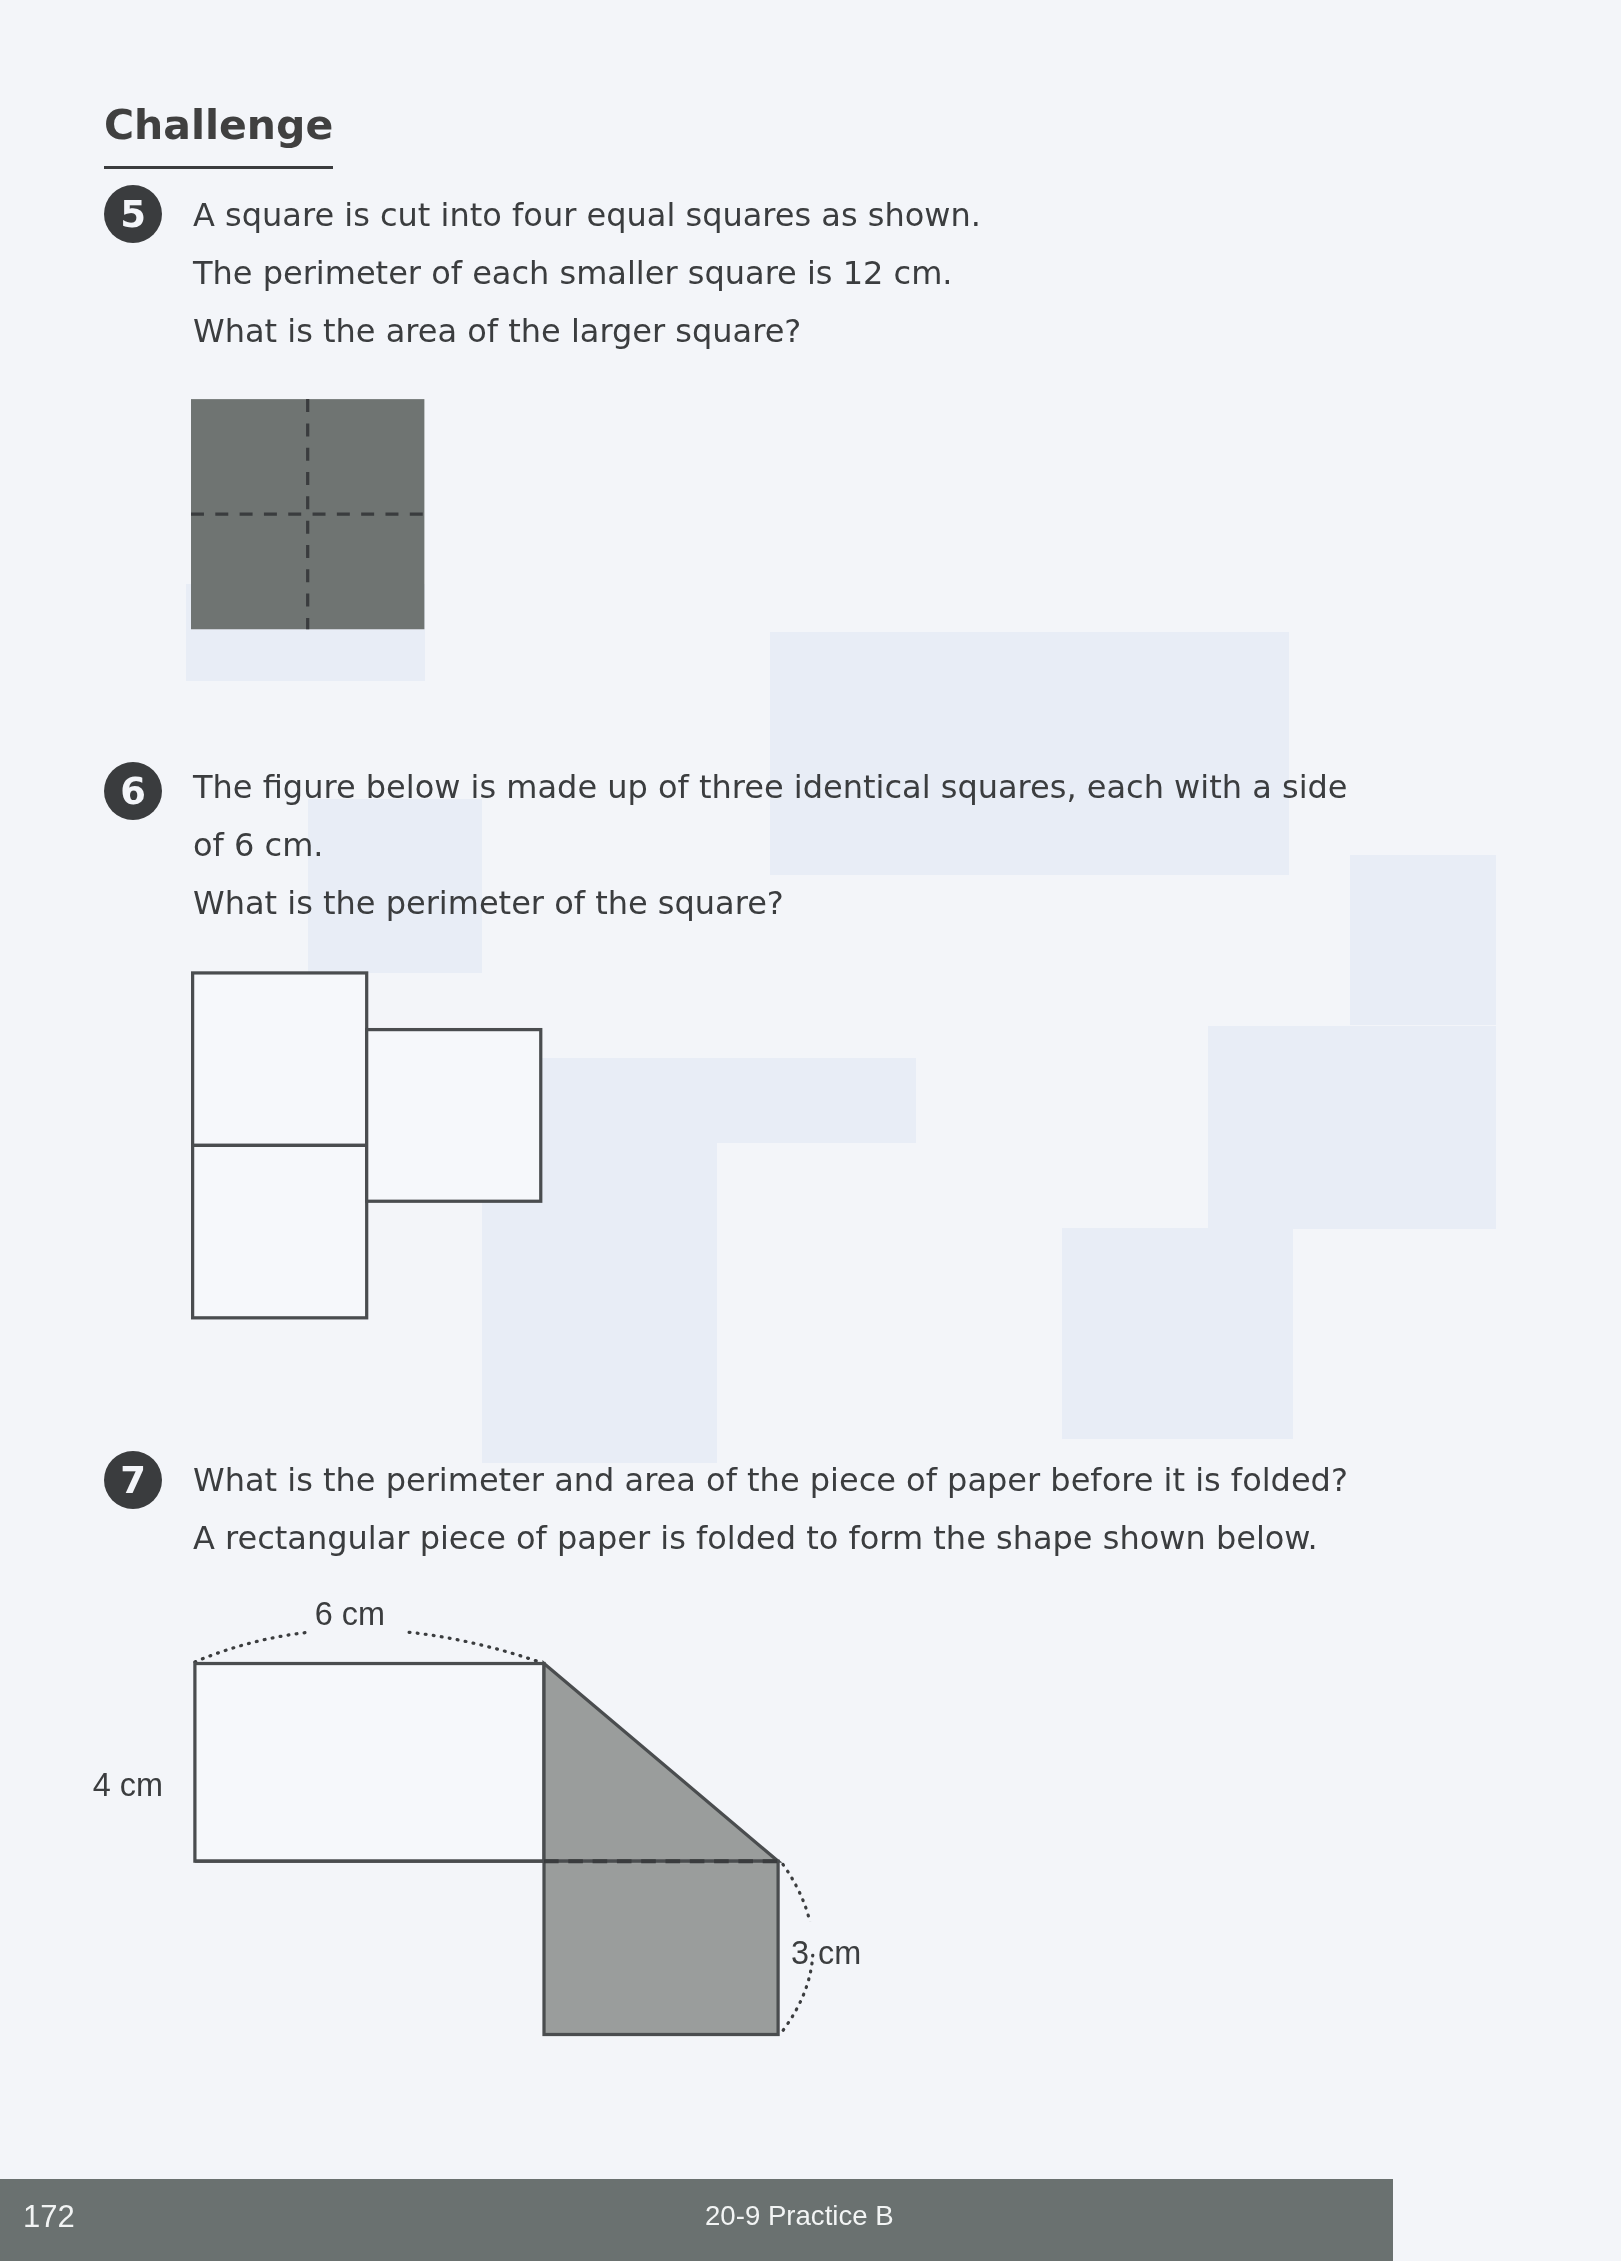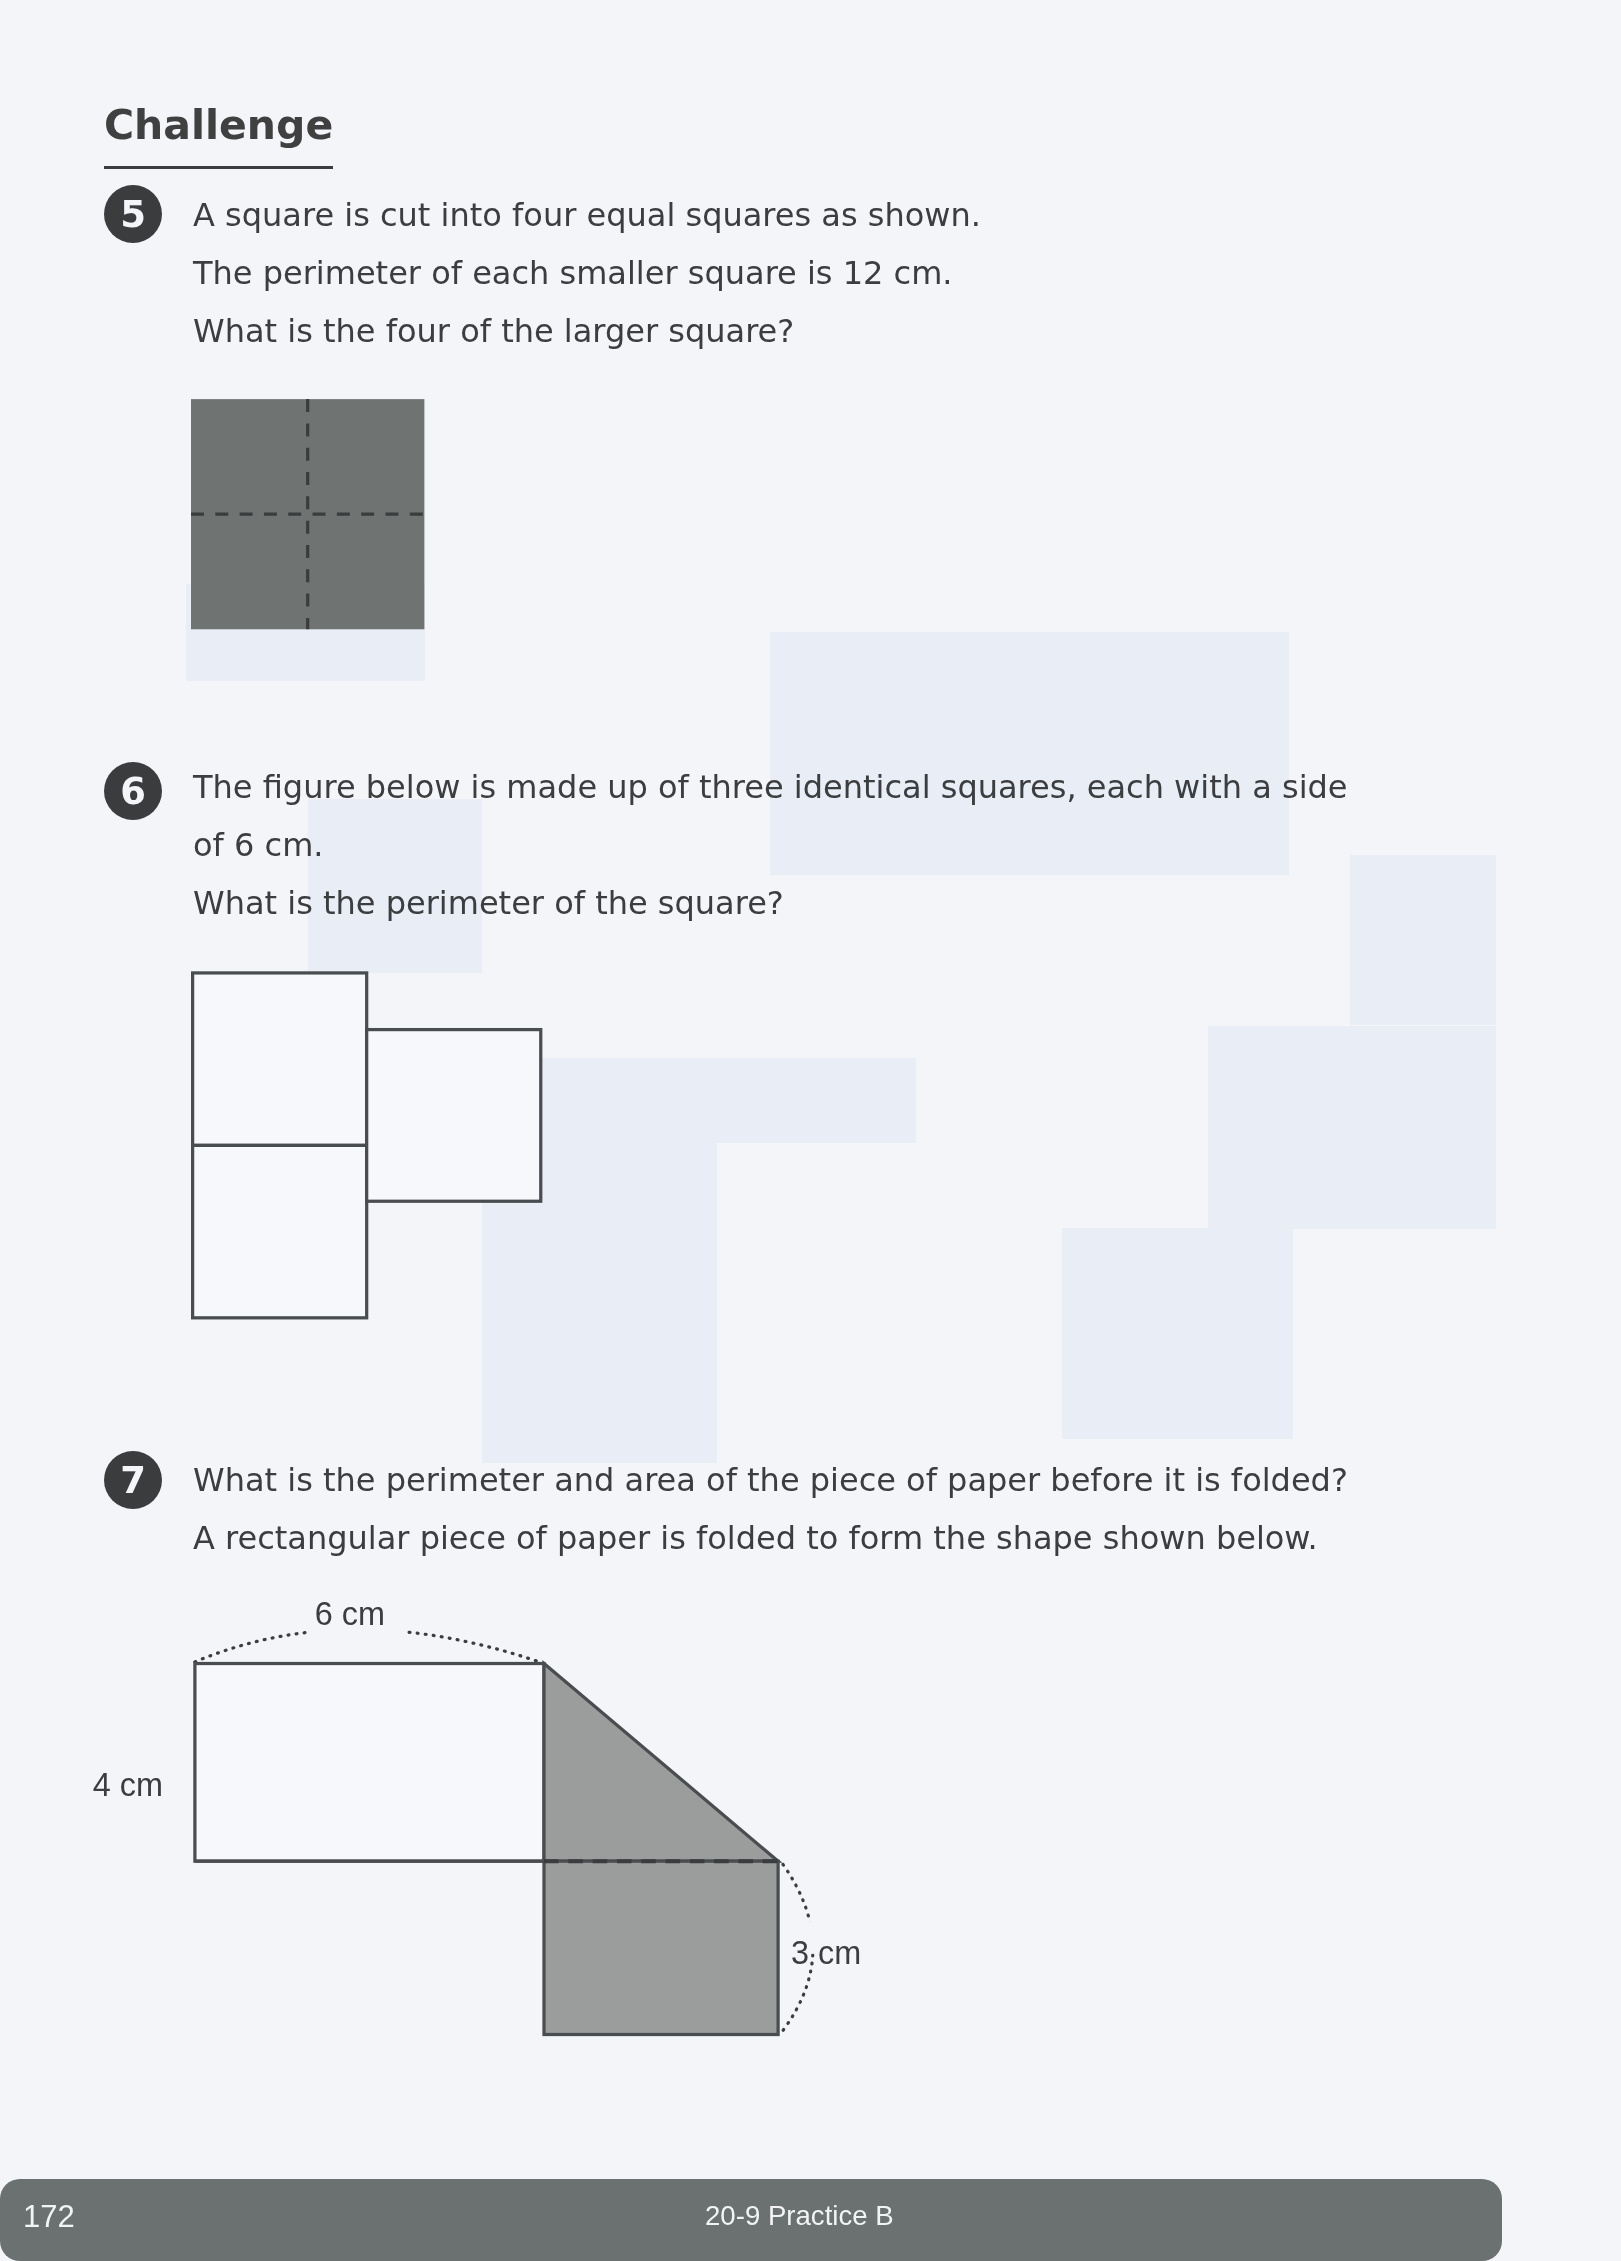--- a/index.html
+++ b/index.html
@@ -21,24 +21,23 @@
     display: flex; align-items: center; justify-content: center;
   }
   .q-text {
     position: absolute; left: 193px; font-size: 32px; line-height: 58px;
     color: #3b3d3f; white-space: nowrap;
   }
   .q-text div { height: 58px; }
   svg.fig { position: absolute; overflow: visible; }
   .lbl { font-family: "Liberation Sans", sans-serif; font-size: 40px; fill: #3b3d3f; }
   .footer {
-    position: absolute; left: 0; top: 2179px; width: 1502px; height: 82px;
+    position: absolute; left: 0; top: 2179px; width: 1393px; height: 82px;
     background: #6a7170; color: #f2f4f4;
     font-family: "Liberation Sans", sans-serif;
-    border-radius: 20px;
   }
   .footer .pg { position: absolute; left: 23px; top: 19.5px; font-size: 31px; }
   .footer .sec { position: absolute; left: 705px; top: 21px; font-size: 27.6px; }
 </style>
 </head>
 <body>
 
 <div class="ghost" style="left:770px;top:632px;width:519px;height:243px;"></div>
 <div class="ghost" style="left:308px;top:799px;width:174px;height:174px;"></div>
 <div class="ghost" style="left:482px;top:1058px;width:434px;height:85px;"></div>
@@ -49,21 +48,21 @@
 <div class="ghost" style="left:186px;top:584px;width:239px;height:97px;"></div>
 
 <div class="challenge-title">Challenge</div>
 
 <div class="q-badge" style="left:104px;top:185px;">
   <span>5</span>
 </div>
 <div class="q-text" style="top:186px;">
   <div>A square is cut into four equal squares as shown.</div>
   <div>The perimeter of each smaller square is 12 cm.</div>
-  <div>What is the four of the larger square?</div>
+  <div>What is the area of the larger square?</div>
 </div>
 <svg class="fig" style="left:191px;top:399px;" width="235" height="232" viewBox="0 0 290 286">
   <rect x="0" y="0" width="288" height="284" fill="#6f7472"></rect>
   <line x1="144" y1="0" x2="144" y2="284" stroke="#3a3c3e" stroke-width="4" stroke-dasharray="16 14"></line>
   <line x1="0" y1="142" x2="288" y2="142" stroke="#3a3c3e" stroke-width="4" stroke-dasharray="16 14"></line>
 </svg>
 
 <div class="q-badge" style="left:104px;top:762px;">
   <span>6</span>
 </div>

